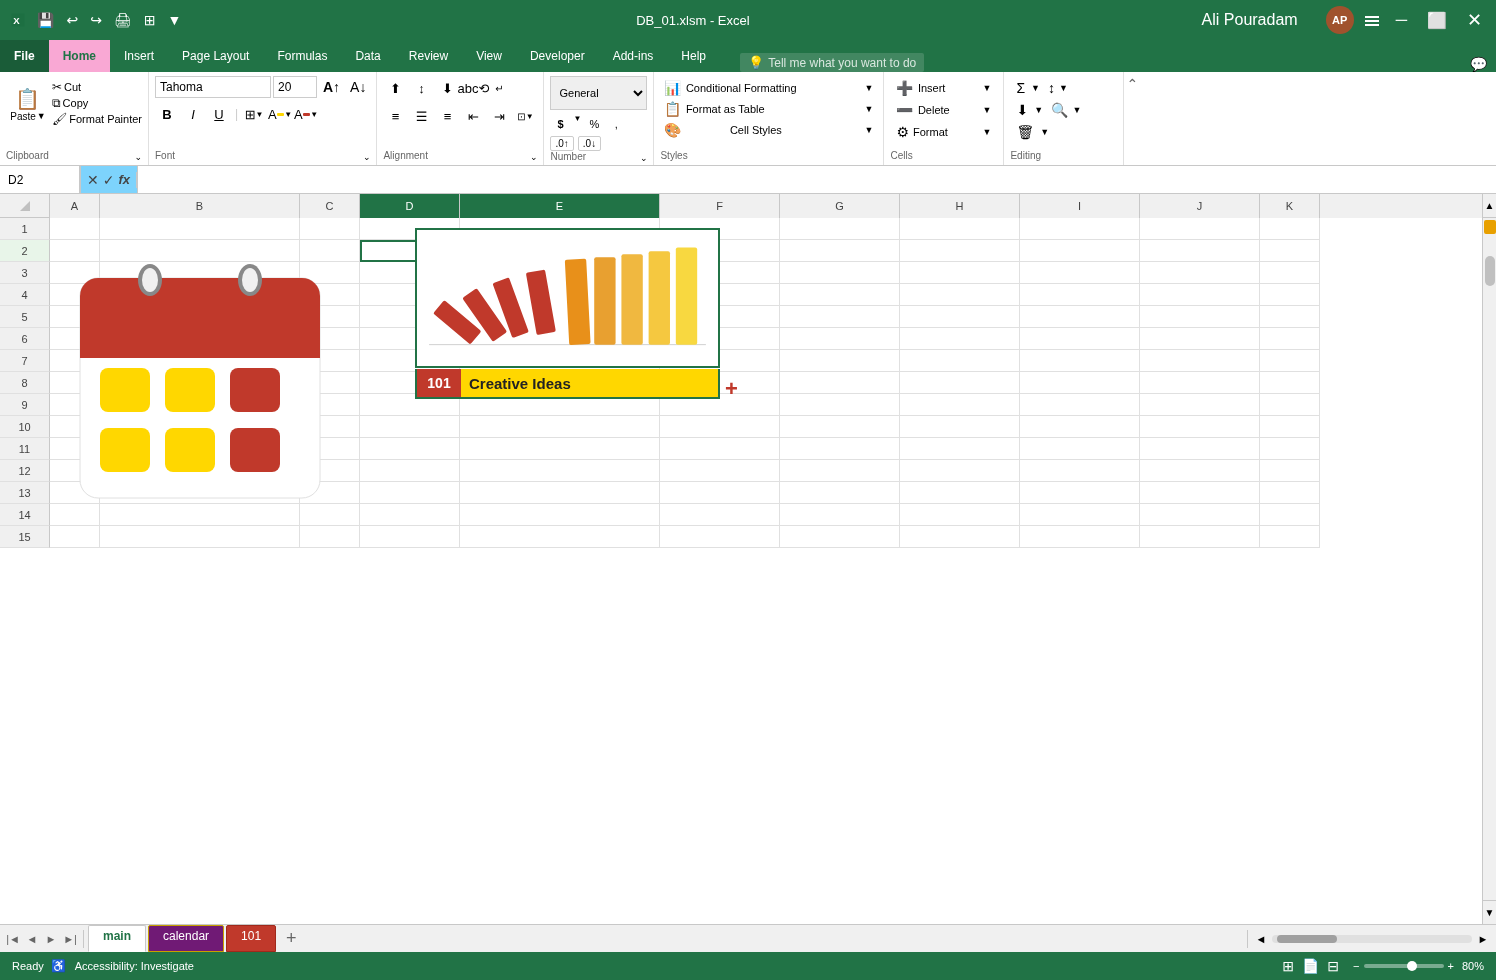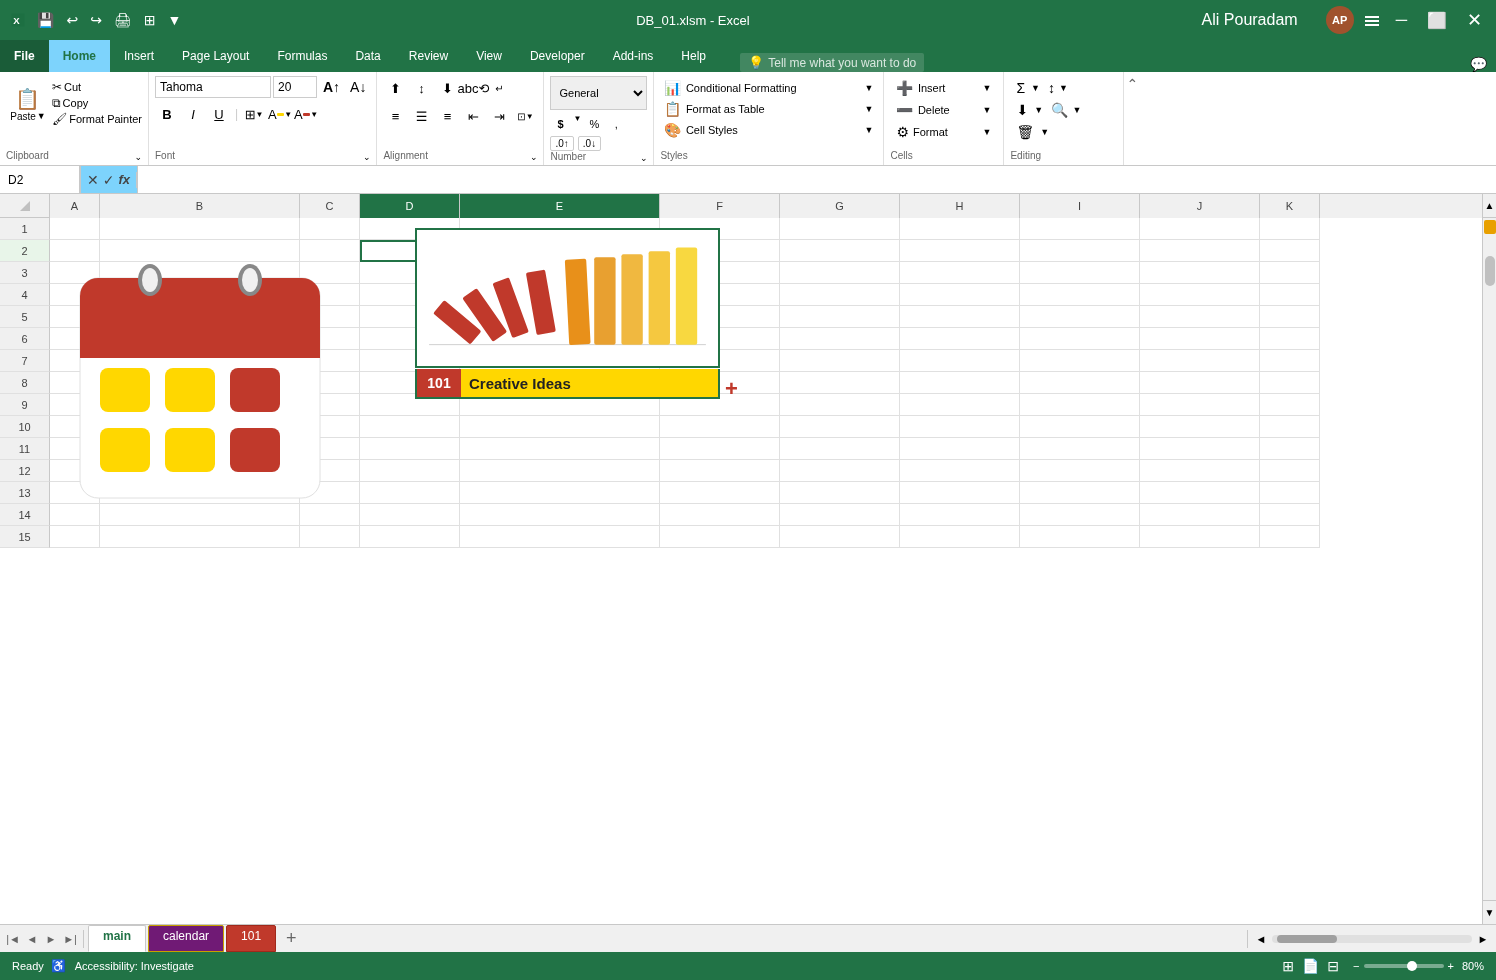--- a/index.html
+++ b/index.html
@@ -39,21 +39,21 @@
       padding: 6px 14px;
       color: white;
       font-size: 12px;
       cursor: pointer;
       border-radius: 0;
       height: 100%;
       display: flex;
       align-items: center;
     }
     .ribbon-tab.active {
-      background: #7dd3fc;
+      background: #f9a8d4;
       color: #217346;
       font-weight: 600;
       align-items: center;
     }
 
     
     .ribbon {
       height: 94px;
       background: #fff;
       border-bottom: 1px solid #c8c8c8;
@@ -647,21 +647,21 @@
         <span style="font-size:11px;">Conditional Formatting</span>
         <span style="font-size:9px; margin-left:auto;">▼</span>
       </div>
       <div class="style-item">
         <span style="font-size:14px;">📋</span>
         <span style="font-size:11px;">Format as Table</span>
         <span style="font-size:9px; margin-left:auto;">▼</span>
       </div>
       <div class="style-item">
         <span style="font-size:14px;">🎨</span>
-        <span style="font-size:11px;">Cell Styles</span>
+        <span style="font-size:11px;margin-left:44px;">Cell Styles</span>
         <span style="font-size:9px; margin-left:auto;">▼</span>
       </div>
     </div>
     <div class="rg-bottom">
       <span class="ribbon-group-label">Styles</span>
     </div>
   </div>
 
   <div class="ribbon-group cells-section">
     <div style="width:100%; flex:1; display:flex; flex-direction:column; gap:2px; padding-top:2px;">

